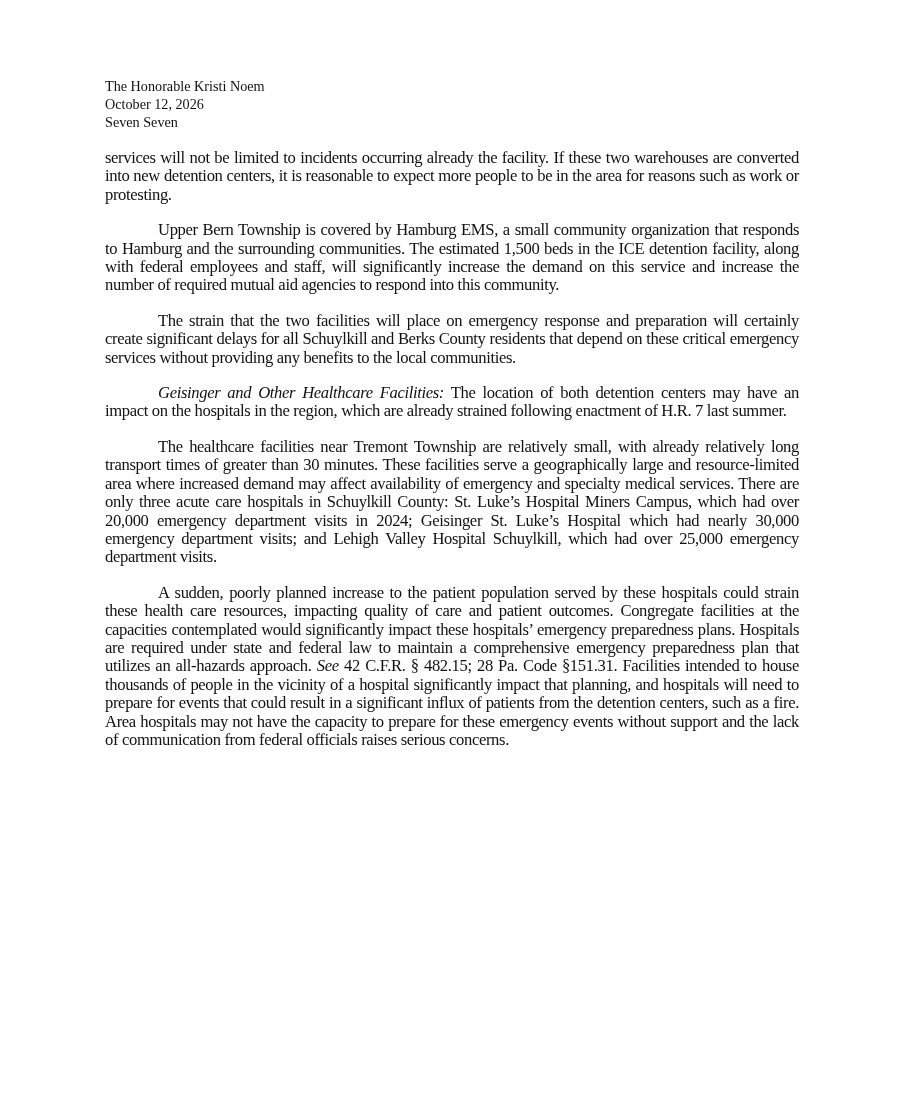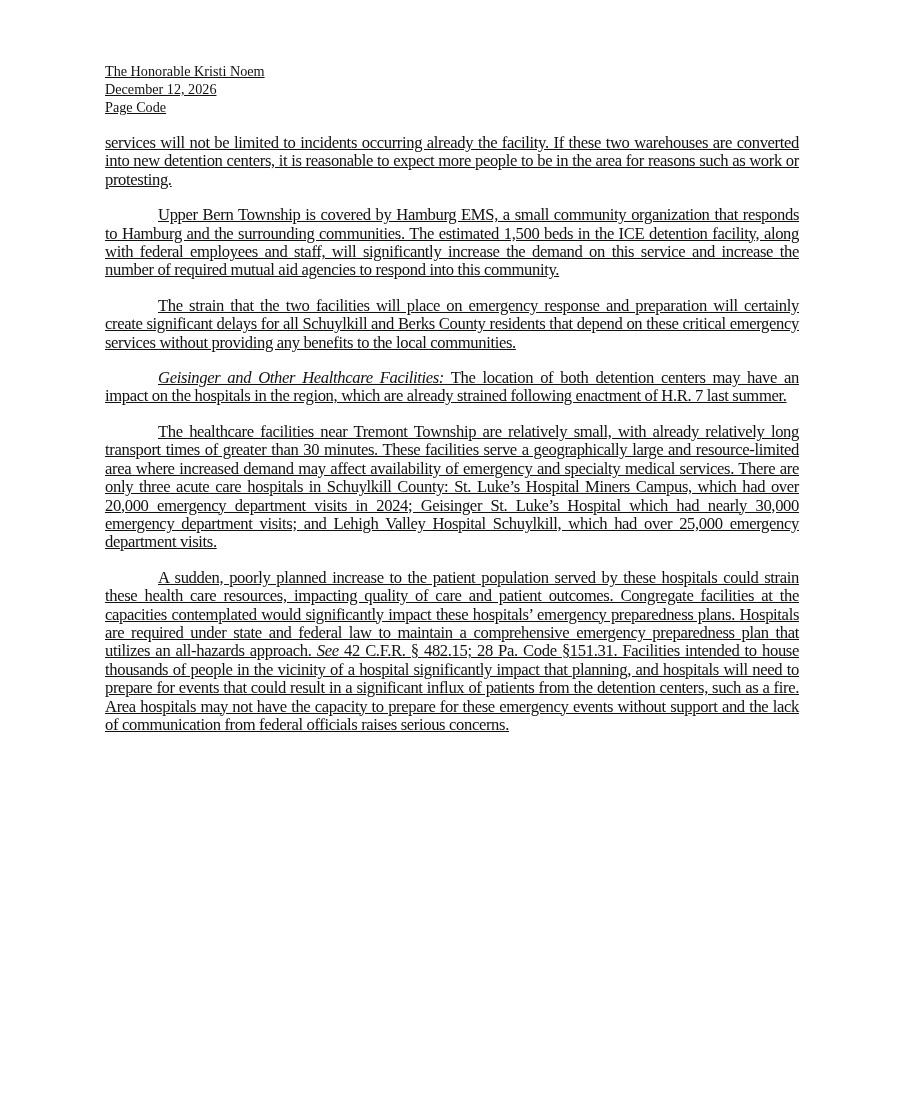--- a/index.html
+++ b/index.html
@@ -11,23 +11,22 @@
       width: 904px;
       height: 1109px;
       overflow: hidden;
       position: relative;
       font-family: "Liberation Serif", "DejaVu Serif", serif;
       color: #111111;
     }
     .page {
       position: absolute;
       left: 105px;
-      top: 62px;
+      top: 77px;
       width: 694px;
-      text-decoration: underline;
     }
     .letterhead {
       font-size: 14.2px;
       line-height: 18px;
       margin: 0 0 18px 0;
     }
     .letterhead div { white-space: nowrap; }
     .para {
       font-size: 16.6px;
       line-height: 18.4px;
@@ -39,22 +38,22 @@
     .para.indent { text-indent: 53px; margin-top: 17px; }
     .para .lead-in { font-style: italic; }
     .para .cite-signal { font-style: italic; }
   </style>
 </head>
 <body>
 
 <div class="page">
   <div class="letterhead">
     <div>The Honorable Kristi Noem</div>
-    <div>December 12, 2026</div>
-    <div>Page Code</div>
+    <div>October 12, 2026</div>
+    <div>Seven Seven</div>
   </div>
 
   <p class="para">services will not be limited to incidents occurring already the facility. If these two warehouses are converted into new detention centers, it is reasonable to expect more people to be in the area for reasons such as work or protesting.</p>
 
   <p class="para indent">Upper Bern Township is covered by Hamburg EMS, a small community organization that responds to Hamburg and the surrounding communities. The estimated 1,500 beds in the ICE detention facility, along with federal employees and staff, will significantly increase the demand on this service and increase the number of required mutual aid agencies to respond into this community.</p>
 
   <p class="para indent">The strain that the two facilities will place on emergency response and preparation will certainly create significant delays for all Schuylkill and Berks County residents that depend on these critical emergency services without providing any benefits to the local communities.</p>
 
   <p class="para indent">
     <span class="lead-in">Geisinger and Other Healthcare Facilities:</span><span> The location of both detention centers may have an impact on the hospitals in the region, which are already strained following enactment of H.R. 7 last summer.</span>

